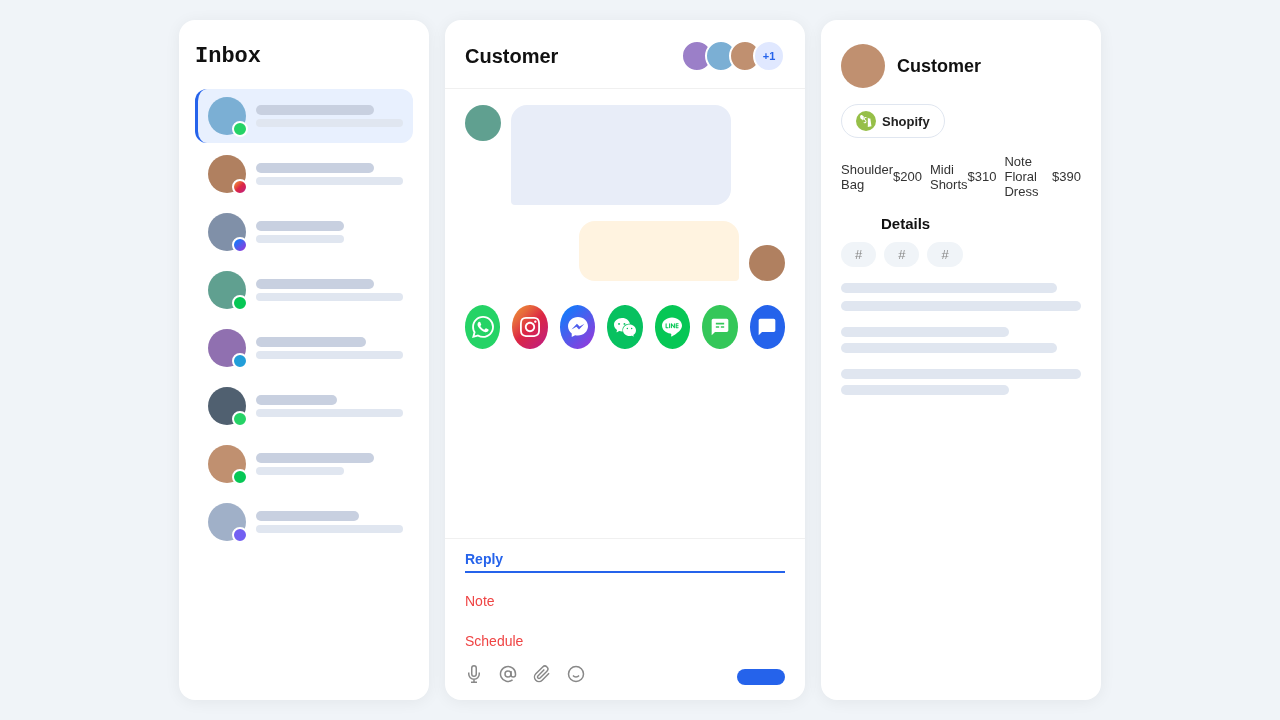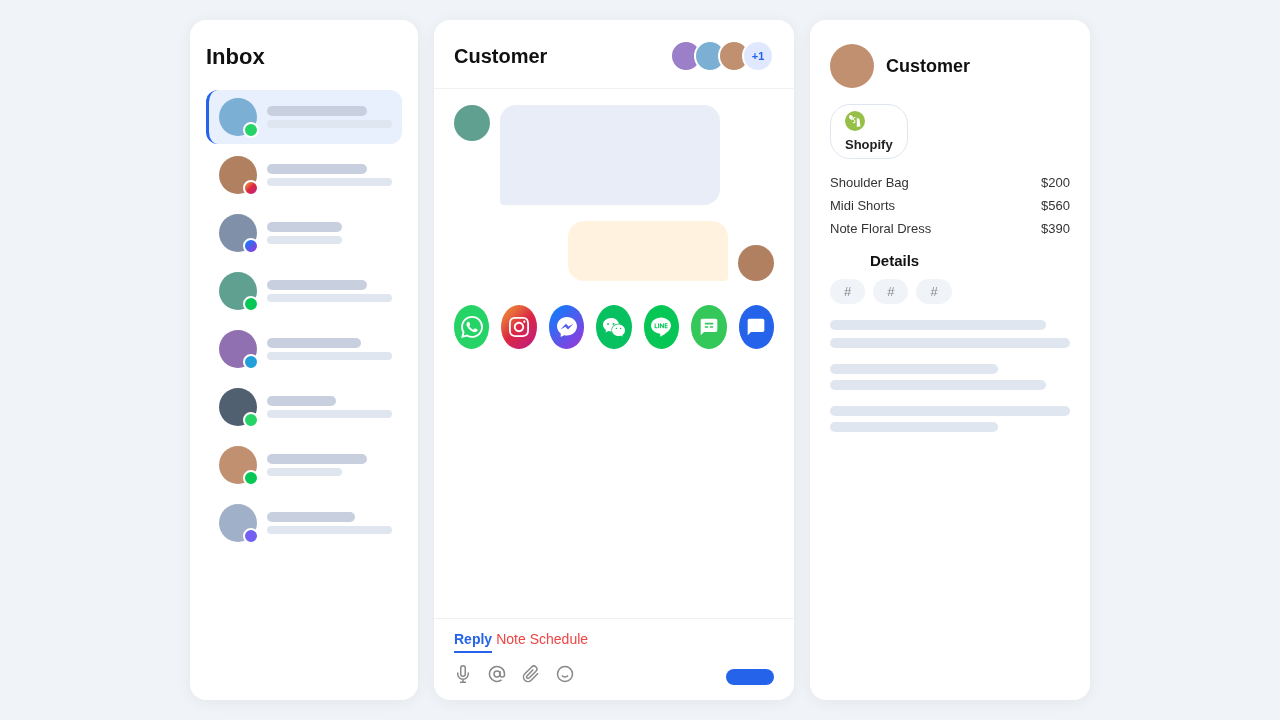--- a/index.html
+++ b/index.html
@@ -21,26 +21,27 @@
       width: 1280px;
       height: 720px;
       align-items: center;
       justify-content: center;
     }
 
     
     .inbox-panel {
       background: white;
       border-radius: 16px;
-      width: 228px;
+      width: 250px;
       height: 680px;
       padding: 24px 16px;
       box-shadow: 0 2px 16px rgba(0,0,0,0.06);
       flex-shrink: 0;
       overflow: hidden;
+      font-family: Liberation Mono, monospace;
     }
 
     .inbox-title {
       font-size: 22px;
       font-weight: 700;
       color: #111;
       margin-bottom: 20px;
     }
 
     .inbox-list {
@@ -279,22 +280,23 @@
     .pi-sms { background: #34c759; }
     .pi-chat { background: #2563eb; }
 
     .chat-footer {
       border-top: 1px solid #f0f0f0;
       padding: 12px 20px;
     }
 
     .reply-tabs {
       display: flex;
-      gap: 4px;
+      gap: 20px;
       margin-bottom: 12px;
+      flex-direction: column;
     }
 
     .reply-tab {
       font-size: 14px;
       color: #ef4444;
       cursor: pointer;
       padding-bottom: 4px;
     }
 
     .reply-tab.active {
@@ -367,26 +369,26 @@
       color: #111;
     }
 
     .integration-row {
       display: flex;
       gap: 10px;
     }
 
     .integration-badge {
       display: flex;
+      align-items: center;
       gap: 6px;
       border: 1.5px solid #e0e6f0;
       border-radius: 20px;
       padding: 6px 14px;
       cursor: pointer;
-      flex-direction: column;
     }
 
     .integration-icon {
       width: 20px;
       height: 20px;
       border-radius: 50%;
       display: flex;
       align-items: center;
       justify-content: center;
       font-size: 12px;
@@ -396,21 +398,20 @@
     .analytics-icon { background: #2563eb; color: white; }
 
     .integration-label {
       font-size: 13px;
       font-weight: 600;
       color: #222;
     }
 
     .product-list {
       display: flex;
-      flex-direction: column;
       gap: 8px;
     }
 
     .product-item {
       display: flex;
       justify-content: space-between;
       align-items: center;
       font-size: 13px;
     }
 
@@ -684,21 +685,21 @@
       </div>
     </div>
 
     <div class="product-list">
       <div class="product-item">
         <span class="product-name">Shoulder Bag</span>
         <span class="product-price">$200</span>
       </div>
       <div class="product-item">
         <span class="product-name">Midi Shorts</span>
-        <span class="product-price">$560</span>
+        <span class="product-price">$310</span>
       </div>
       <div class="product-item">
         <span class="product-name">Note Floral Dress</span>
         <span class="product-price">$390</span>
       </div>
     </div>
 
     <div class="details-section">
       <div class="details-title">Details</div>
       <div class="details-tags">

